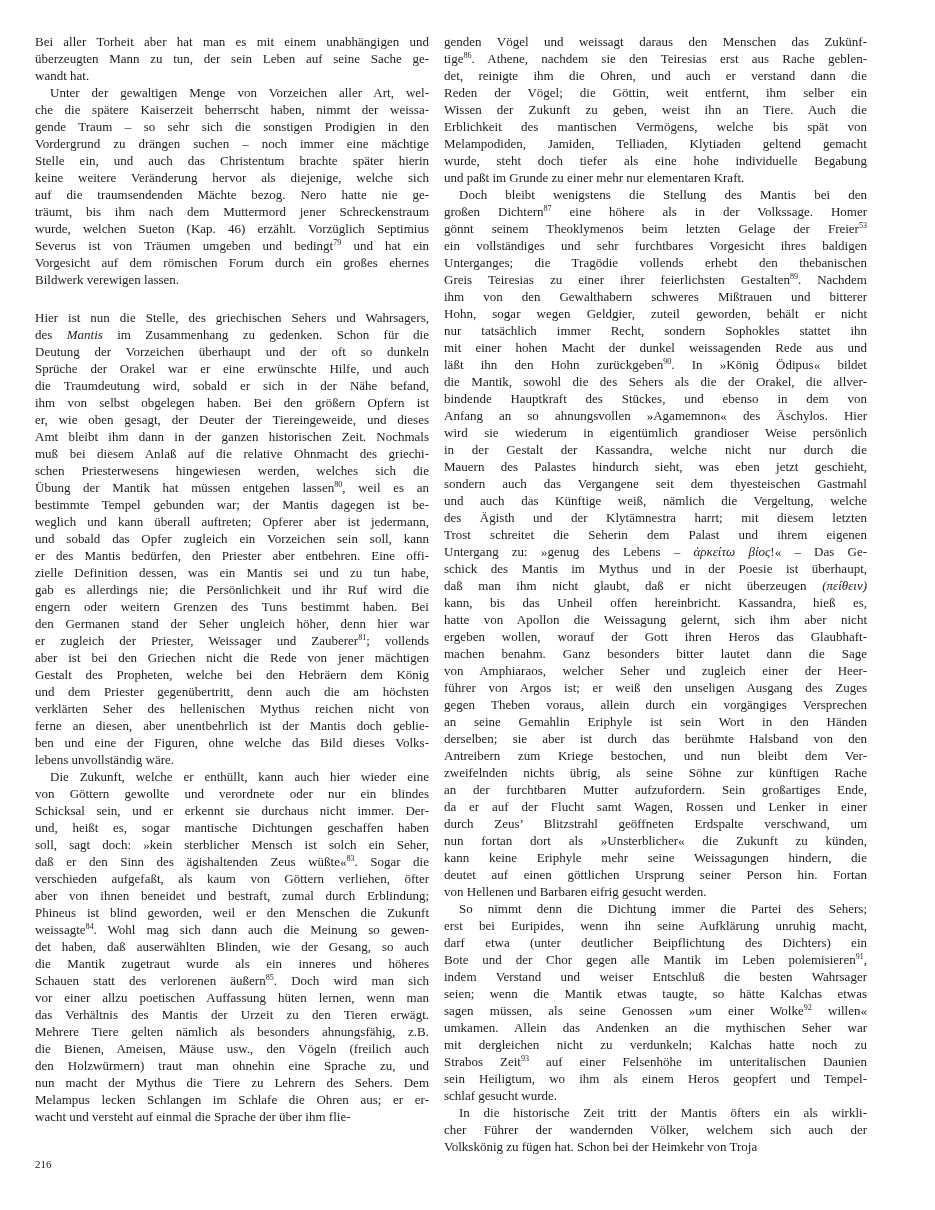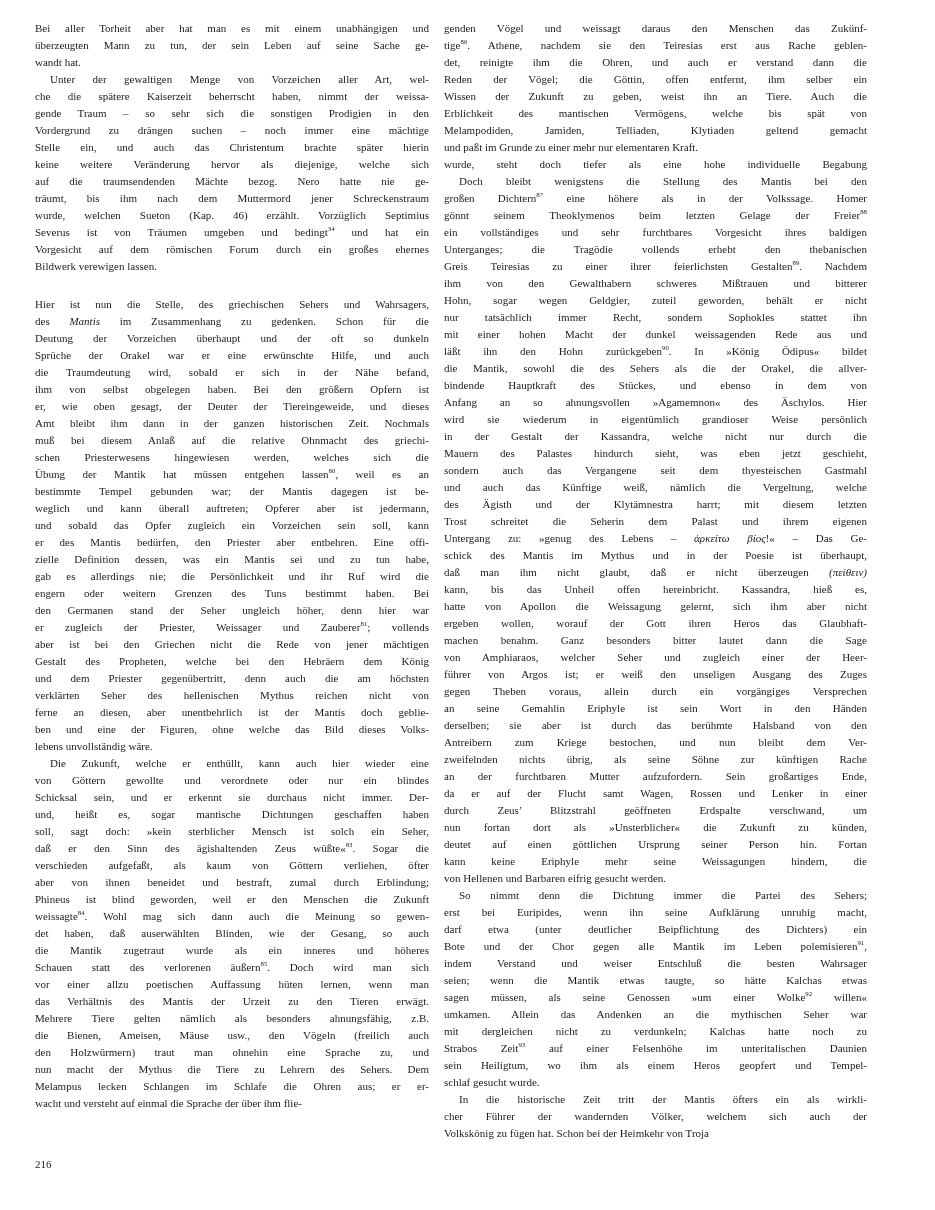--- a/index.html
+++ b/index.html
@@ -7,22 +7,22 @@
     width: 935px; height: 1210px;
     background: #ffffff;
     color: #1b1b1b;
     font-family: "Liberation Serif", "DejaVu Serif", serif;
     position: relative;
     overflow: hidden;
   }
   .page { position: absolute; inset: 0; background: #ffffff; }
   .col {
     position: absolute;
-    top: 20px;
-    font-size: 11px;
+    top: 33px;
+    font-size: 13px;
     line-height: 17px;
   }
   #col-left  { left: 35px;  width: 394px; }
   #col-right { left: 444px; width: 423px; }
   .para { margin: 0; }
   .para.space-before { margin-top: 21px; }
   .para.indent .line:first-child { text-indent: 15px; }
   .line {
     text-align: justify;
     text-align-last: justify;
@@ -56,21 +56,21 @@
       <div class="para indent">
         <div class="line">Unter der gewaltigen Menge von Vorzeichen aller Art, wel-</div>
         <div class="line">che die spätere Kaiserzeit beherrscht haben, nimmt der weissa-</div>
         <div class="line">gende Traum – so sehr sich die sonstigen Prodigien in den</div>
         <div class="line">Vordergrund zu drängen suchen – noch immer eine mächtige</div>
         <div class="line">Stelle ein, und auch das Christentum brachte später hierin</div>
         <div class="line">keine weitere Veränderung hervor als diejenige, welche sich</div>
         <div class="line">auf die traumsendenden Mächte bezog. Nero hatte nie ge-</div>
         <div class="line">träumt, bis ihm nach dem Muttermord jener Schreckenstraum</div>
         <div class="line">wurde, welchen Sueton (Kap. 46) erzählt. Vorzüglich Septimius</div>
-        <div class="line">Severus ist von Träumen umgeben und bedingt<sup>34</sup> und hat ein</div>
+        <div class="line">Severus ist von Träumen umgeben und bedingt<sup>79</sup> und hat ein</div>
         <div class="line">Vorgesicht auf dem römischen Forum durch ein großes ehernes</div>
         <div class="line final">Bildwerk verewigen lassen.</div>
       </div>
       <div class="para space-before">
         <div class="line">Hier ist nun die Stelle, des griechischen Sehers und Wahrsagers,</div>
         <div class="line">des <i>Mantis</i> im Zusammenhang zu gedenken. Schon für die</div>
         <div class="line">Deutung der Vorzeichen überhaupt und der oft so dunkeln</div>
         <div class="line">Sprüche der Orakel war er eine erwünschte Hilfe, und auch</div>
         <div class="line">die Traumdeutung wird, sobald er sich in der Nähe befand,</div>
         <div class="line">ihm von selbst obgelegen haben. Bei den größern Opfern ist</div>
@@ -118,31 +118,31 @@
         <div class="line">nun macht der Mythus die Tiere zu Lehrern des Sehers. Dem</div>
         <div class="line">Melampus lecken Schlangen im Schlafe die Ohren aus; er er-</div>
         <div class="line final">wacht und versteht auf einmal die Sprache der über ihm flie-</div>
       </div>
     </div>
   <div class="col" id="col-right">
       <div class="para">
         <div class="line">genden Vögel und weissagt daraus den Menschen das Zukünf-</div>
         <div class="line">tige<sup>86</sup>. Athene, nachdem sie den Teiresias erst aus Rache geblen-</div>
         <div class="line">det, reinigte ihm die Ohren, und auch er verstand dann die</div>
-        <div class="line">Reden der Vögel; die Göttin, offen entfernt, ihm selber ein</div>
+        <div class="line">Reden der Vögel; die Göttin, weit entfernt, ihm selber ein</div>
         <div class="line">Wissen der Zukunft zu geben, weist ihn an Tiere. Auch die</div>
         <div class="line">Erblichkeit des mantischen Vermögens, welche bis spät von</div>
         <div class="line">Melampodiden, Jamiden, Telliaden, Klytiaden geltend gemacht</div>
+        <div class="line">wurde, steht doch tiefer als eine hohe individuelle Begabung</div>
         <div class="line final">und paßt im Grunde zu einer mehr nur elementaren Kraft.</div>
-        <div class="line">wurde, steht doch tiefer als eine hohe individuelle Begabung</div>
       </div>
       <div class="para indent">
         <div class="line">Doch bleibt wenigstens die Stellung des Mantis bei den</div>
         <div class="line">großen Dichtern<sup>87</sup> eine höhere als in der Volkssage. Homer</div>
-        <div class="line">gönnt seinem Theoklymenos beim letzten Gelage der Freier<sup>88</sup></div>
+        <div class="line">gönnt seinem Theoklymenos beim letzten Gelage der Freier<sup>53</sup></div>
         <div class="line">ein vollständiges und sehr furchtbares Vorgesicht ihres baldigen</div>
         <div class="line">Unterganges; die Tragödie vollends erhebt den thebanischen</div>
         <div class="line">Greis Teiresias zu einer ihrer feierlichsten Gestalten<sup>89</sup>. Nachdem</div>
         <div class="line">ihm von den Gewalthabern schweres Mißtrauen und bitterer</div>
         <div class="line">Hohn, sogar wegen Geldgier, zuteil geworden, behält er nicht</div>
         <div class="line">nur tatsächlich immer Recht, sondern Sophokles stattet ihn</div>
         <div class="line">mit einer hohen Macht der dunkel weissagenden Rede aus und</div>
         <div class="line">läßt ihn den Hohn zurückgeben<sup>90</sup>. In »König Ödipus« bildet</div>
         <div class="line">die Mantik, sowohl die des Sehers als die der Orakel, die allver-</div>
         <div class="line">bindende Hauptkraft des Stückes, und ebenso in dem von</div>
@@ -165,22 +165,22 @@
         <div class="line">führer von Argos ist; er weiß den unseligen Ausgang des Zuges</div>
         <div class="line">gegen Theben voraus, allein durch ein vorgängiges Versprechen</div>
         <div class="line">an seine Gemahlin Eriphyle ist sein Wort in den Händen</div>
         <div class="line">derselben; sie aber ist durch das berühmte Halsband von den</div>
         <div class="line">Antreibern zum Kriege bestochen, und nun bleibt dem Ver-</div>
         <div class="line">zweifelnden nichts übrig, als seine Söhne zur künftigen Rache</div>
         <div class="line">an der furchtbaren Mutter aufzufordern. Sein großartiges Ende,</div>
         <div class="line">da er auf der Flucht samt Wagen, Rossen und Lenker in einer</div>
         <div class="line">durch Zeus’ Blitzstrahl geöffneten Erdspalte verschwand, um</div>
         <div class="line">nun fortan dort als »Unsterblicher« die Zukunft zu künden,</div>
+        <div class="line">kann keine Eriphyle mehr seine Weissagungen hindern, die</div>
         <div class="line">deutet auf einen göttlichen Ursprung seiner Person hin. Fortan</div>
-        <div class="line">kann keine Eriphyle mehr seine Weissagungen hindern, die</div>
         <div class="line final">von Hellenen und Barbaren eifrig gesucht werden.</div>
       </div>
       <div class="para indent">
         <div class="line">So nimmt denn die Dichtung immer die Partei des Sehers;</div>
         <div class="line">erst bei Euripides, wenn ihn seine Aufklärung unruhig macht,</div>
         <div class="line">darf etwa (unter deutlicher Beipflichtung des Dichters) ein</div>
         <div class="line">Bote und der Chor gegen alle Mantik im Leben polemisieren<sup>91</sup>,</div>
         <div class="line">indem Verstand und weiser Entschluß die besten Wahrsager</div>
         <div class="line">seien; wenn die Mantik etwas taugte, so hätte Kalchas etwas</div>
         <div class="line">sagen müssen, als seine Genossen »um einer Wolke<sup>92</sup> willen«</div>

